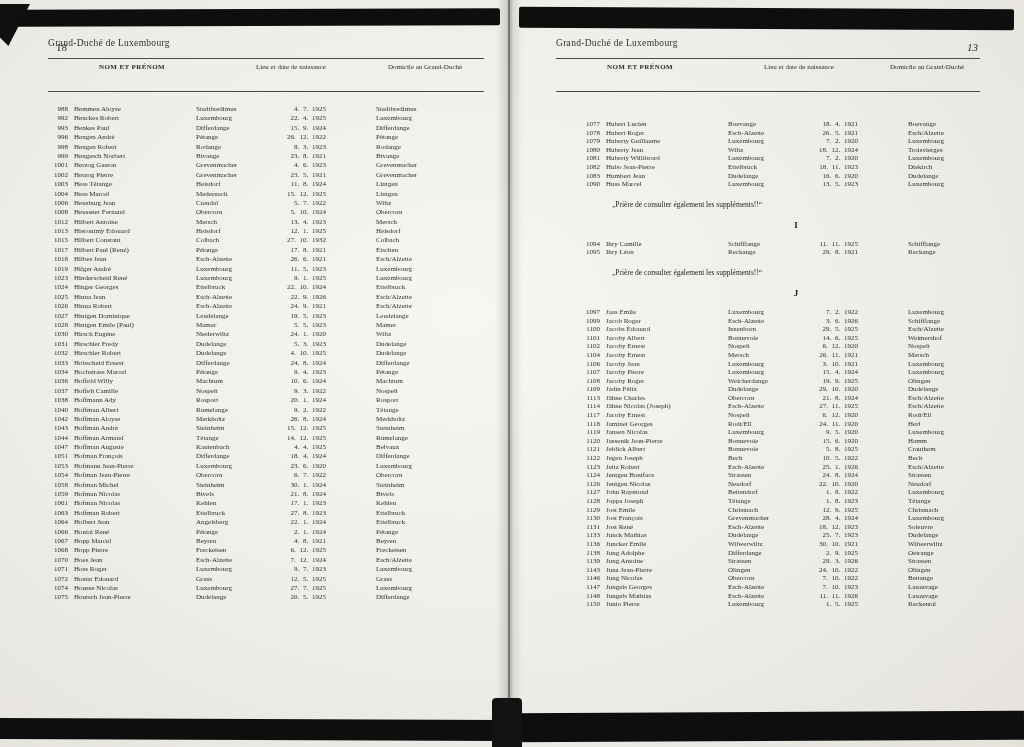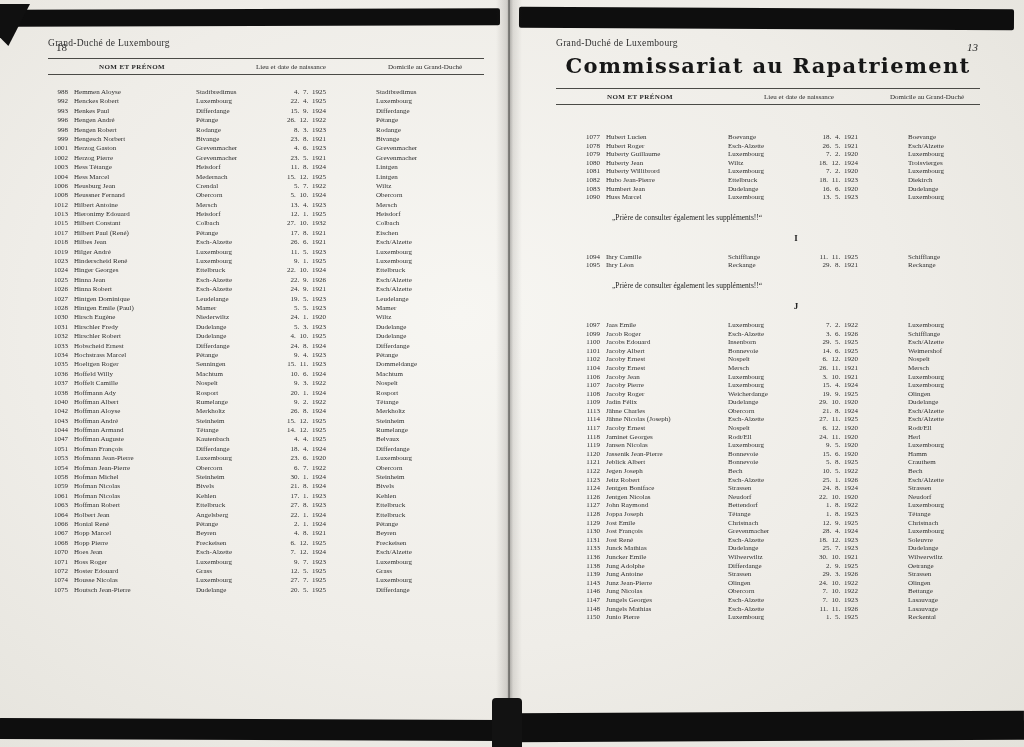--- a/index.html
+++ b/index.html
@@ -37,21 +37,21 @@
   .page.left  .pagenum { left:8px; }
   .page.right .pagenum { right:2px;font-style:italic; }
 
   .running-head { text-align:left; font-size:9.5px; letter-spacing:0.3px; color:#303030; }
   .title {
     text-align:center; font-family:"DejaVu Serif", serif; font-weight:bold;
     font-size:21px; line-height:25px; letter-spacing:1.3px; color:#171717; margin-top:5px;
   }
 
   .thead {
-    display:flex; margin-top:10px; padding:4px 0 3px;
+    display:flex; margin-top:10px; padding:4px 0 20px;
     border-top:1.5px solid #4a4a46; border-bottom:1px solid #4a4a46;
     font-size:7px; color:#2b2b2b;
   }
   .th { text-align:center; }
   .th.name { width:168px; font-weight:bold; letter-spacing:0.4px; }
   .th.birth { width:150px; }
   .th.dom  { flex:1; }
 
   .rows { margin-top:13px; }
   .page.right .rows.first { margin-top:28px; }
@@ -289,27 +289,20 @@
           <span class="c-dom">Differdange</span>
         </div>
         <div class="row">
           <span class="c-num">1034</span>
           <span class="c-name">Hochstrass Marcel</span>
           <span class="c-place">Pétange</span>
           <span class="c-date">9. 4. 1923</span>
           <span class="c-dom">Pétange</span>
         </div>
         <div class="row">
-          <span class="c-num">1035</span>
-          <span class="c-name">Hoeltgen Roger</span>
-          <span class="c-place">Senningen</span>
-          <span class="c-date">15. 11. 1923</span>
-          <span class="c-dom">Dommeldange</span>
-        </div>
-        <div class="row">
           <span class="c-num">1036</span>
           <span class="c-name">Hoffeld Willy</span>
           <span class="c-place">Machtum</span>
           <span class="c-date">10. 6. 1924</span>
           <span class="c-dom">Machtum</span>
         </div>
         <div class="row">
           <span class="c-num">1037</span>
           <span class="c-name">Hoffelt Camille</span>
           <span class="c-place">Nospelt</span>
@@ -469,21 +462,20 @@
           <span class="c-place">Dudelange</span>
           <span class="c-date">20. 5. 1925</span>
           <span class="c-dom">Differdange</span>
         </div>
       </div>
   </div>
 
   <div class="page right">
     <div class="pagenum">13</div>
     <div class="running-head">Grand-Duché de Luxembourg</div>
-    <div class="title">Commissariat au Rapatriement</div>
     <div class="thead">
       <span class="th name">NOM ET PRÉNOM</span>
       <span class="th birth">Lieu et date de naissance</span>
       <span class="th dom">Domicile au Grand-Duché</span>
     </div>
     <div class="rows first">
         <div class="row">
           <span class="c-num">1077</span>
           <span class="c-name">Hubert Lucien</span>
           <span class="c-place">Boevange</span>

